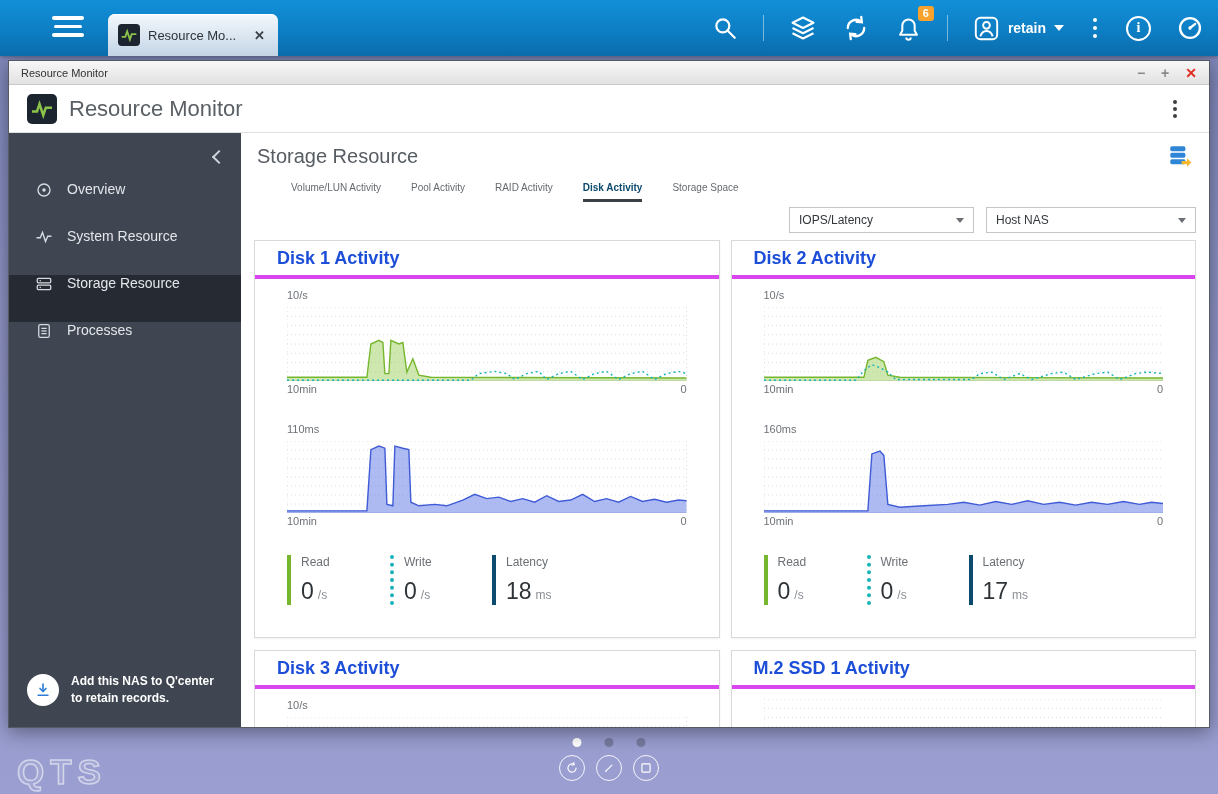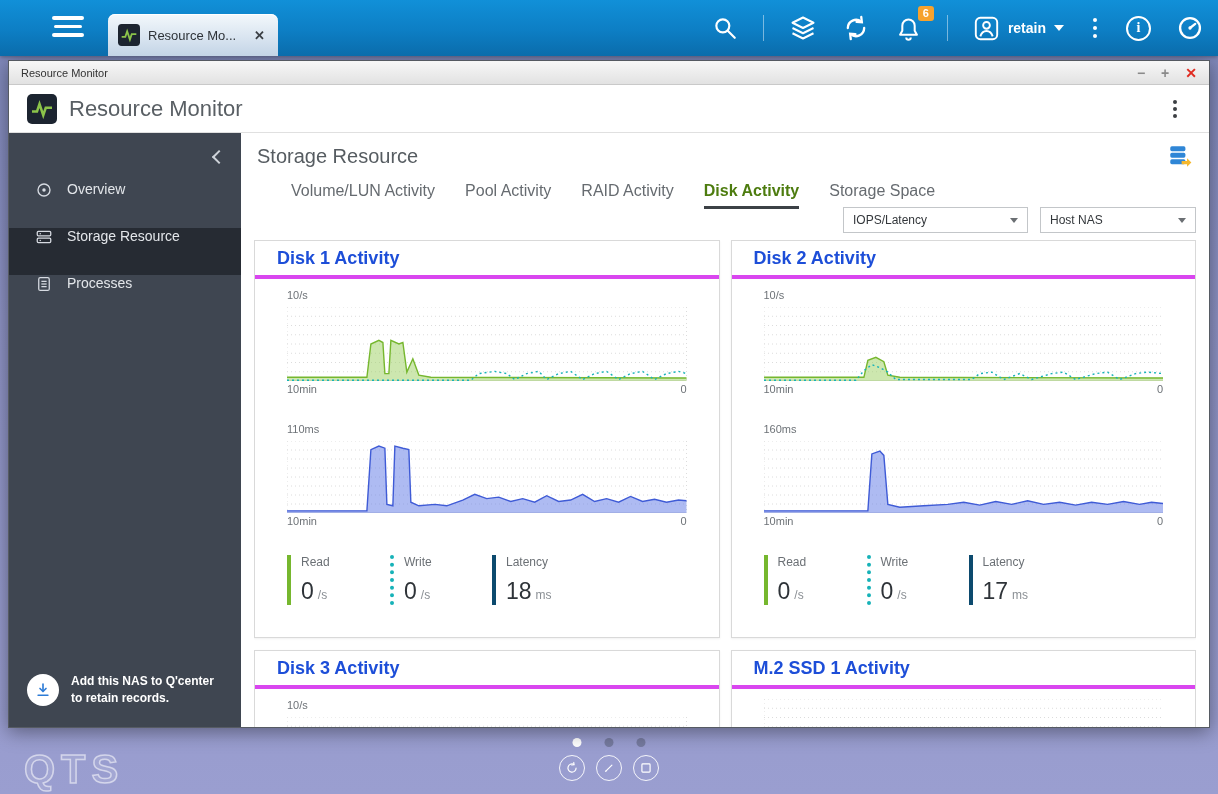--- a/index.html
+++ b/index.html
@@ -63,26 +63,26 @@
   .qcenter { position:absolute; left:18px; right:10px; bottom:20px; display:flex; gap:12px; align-items:center; cursor:pointer; }
   .qcenter-circle { width:32px; height:32px; border-radius:50%; background:#fff; flex:0 0 auto;
     display:flex; align-items:center; justify-content:center; }
   .qcenter-text { font-size:12px; font-weight:bold; color:#fff; line-height:17px; }
 
   
   .content { flex:1; background:#fff; position:relative; overflow:hidden; }
   .content-heading { margin:12px 0 0 16px; font-size:20px; font-weight:400; color:#565c61; }
   .report-btn { position:absolute; top:10px; right:16px; cursor:pointer; }
   .tabs { display:flex; gap:30px; margin:14px 0 0 50px; }
-  .tab-item { font-size:16px; color:#666b70; padding-bottom:6px; cursor:pointer; border-bottom:3px solid transparent; }
-  .tab-item.active { color:#4d7c0f; font-weight:bold; border-bottom-color:#3c4146; }
+  .tab-item { font-size:10px; color:#666b70; padding-bottom:6px; cursor:pointer; border-bottom:3px solid transparent; }
+  .tab-item.active { color:#0c4a6e; font-weight:bold; border-bottom-color:#3c4146; }
   .filters { position:absolute; top:74px; right:13px; display:flex; gap:12px;padding-left:12px; }
   .select { height:26px; background:#fff; border:1px solid #c3c6c9; display:flex; align-items:center;
     padding:0 9px; font-size:12px; color:#33373b; cursor:pointer; }
-  .select.metric { width:185px; } .select.scope { width:156px;text-align:center; }
+  .select.metric { width:185px; } .select.scope { width:210px;text-align:center; }
   .select .sel-caret { margin-left:auto; width:0; height:0; border-left:4px solid transparent;
     border-right:4px solid transparent; border-top:5px solid #6b6f73; }
 
   .cards { position:absolute; top:107px; left:13px; right:13px; bottom:0; overflow:hidden;
     display:grid; grid-template-columns:1fr 1fr; grid-auto-rows:398px; gap:12px 11px; }
   .card { background:#fff; border:1px solid #d9d9d9; box-shadow:0 1px 2px rgba(0,0,0,.06); overflow:hidden; }
   .card-title { height:38px; display:flex; align-items:center; padding-left:22px; font-size:18px;
     font-weight:bold; color:#1d4ed8; border-bottom:4px solid #d946ef; }
   .chart-block { padding:0 32px; }
   .chart-block.first { padding-top:10px; }
@@ -96,21 +96,21 @@
   .stat.w103 { width:103px; } .stat.w102 { width:102px; }
   .stat-inner { padding-left:10px; }
   .stat-inner.read { border-left:4px solid #76b72e; }
   .stat-inner.write { border-left:4px dotted #17b2b8; }
   .stat-inner.latency { border-left:4px solid #0c4a6e; }
   .stat-label { font-size:12px; color:#6b7075; margin-bottom:9px; }
   .stat-value .num { font-size:23px; color:#2e3338; }
   .stat-value .unit { font-size:12px; color:#8a8f94; margin-left:4px; }
 
   
-  .qts-logo { position:absolute; left:24px; bottom:2px; font-size:40px; font-weight:bold; letter-spacing:6px;
+  .qts-logo { position:absolute; left:17px; bottom:2px; font-size:35px; font-weight:bold; letter-spacing:6px;
     color:rgba(255,255,255,0.10); -webkit-text-stroke:1.5px rgba(255,255,255,.55); z-index:5; }
   .page-dots { position:absolute; left:50%; transform:translateX(-50%); top:738px; display:flex; gap:23px; z-index:5; }
   .page-dots i { width:9px; height:9px; border-radius:50%; background:rgba(90,95,120,.55); cursor:pointer; }
   .page-dots i.active { background:#fff; }
   .dock { position:absolute; left:50%; transform:translateX(-50%); top:755px; display:flex; gap:11px; z-index:5; }
   .dock-btn { width:26px; height:26px; border-radius:50%; border:1.5px solid rgba(255,255,255,.9);
     display:flex; align-items:center; justify-content:center; cursor:pointer; }
 </style>
 </head>
 <body>
@@ -218,20 +218,26 @@
 
       <aside class="sidebar">
         <span class="collapse-btn"></span>
         <div class="side-menu">
           <div class="side-item">
             <svg width="18" height="18" viewBox="0 0 24 24" fill="none" stroke="#d7dbe2" stroke-width="1.8">
               <circle cx="12" cy="12" r="8"></circle>
                 <circle cx="12" cy="12" r="2.3" fill="#d7dbe2" stroke="none"></circle>
             </svg>
             <span>Overview</span>
+          </div>
+          <div class="side-item">
+            <svg width="18" height="18" viewBox="0 0 24 24" fill="none" stroke="#d7dbe2" stroke-width="1.8">
+              <polyline points="2,13 7,13 10,6 14,18 17,11 22,11"></polyline>
+            </svg>
+            <span>System Resource</span>
           </div>
           <div class="side-item active">
             <svg width="18" height="18" viewBox="0 0 24 24" fill="none" stroke="#d7dbe2" stroke-width="1.7">
               <rect x="3" y="4.5" width="18" height="6" rx="1.5"></rect>
                 <rect x="3" y="13.5" width="18" height="6" rx="1.5"></rect>
               <circle cx="7" cy="7.5" r="1" fill="#d7dbe2" stroke="none"></circle>
                 <circle cx="7" cy="16.5" r="1" fill="#d7dbe2" stroke="none"></circle>
             </svg>
             <span>Storage Resource</span>
           </div>

